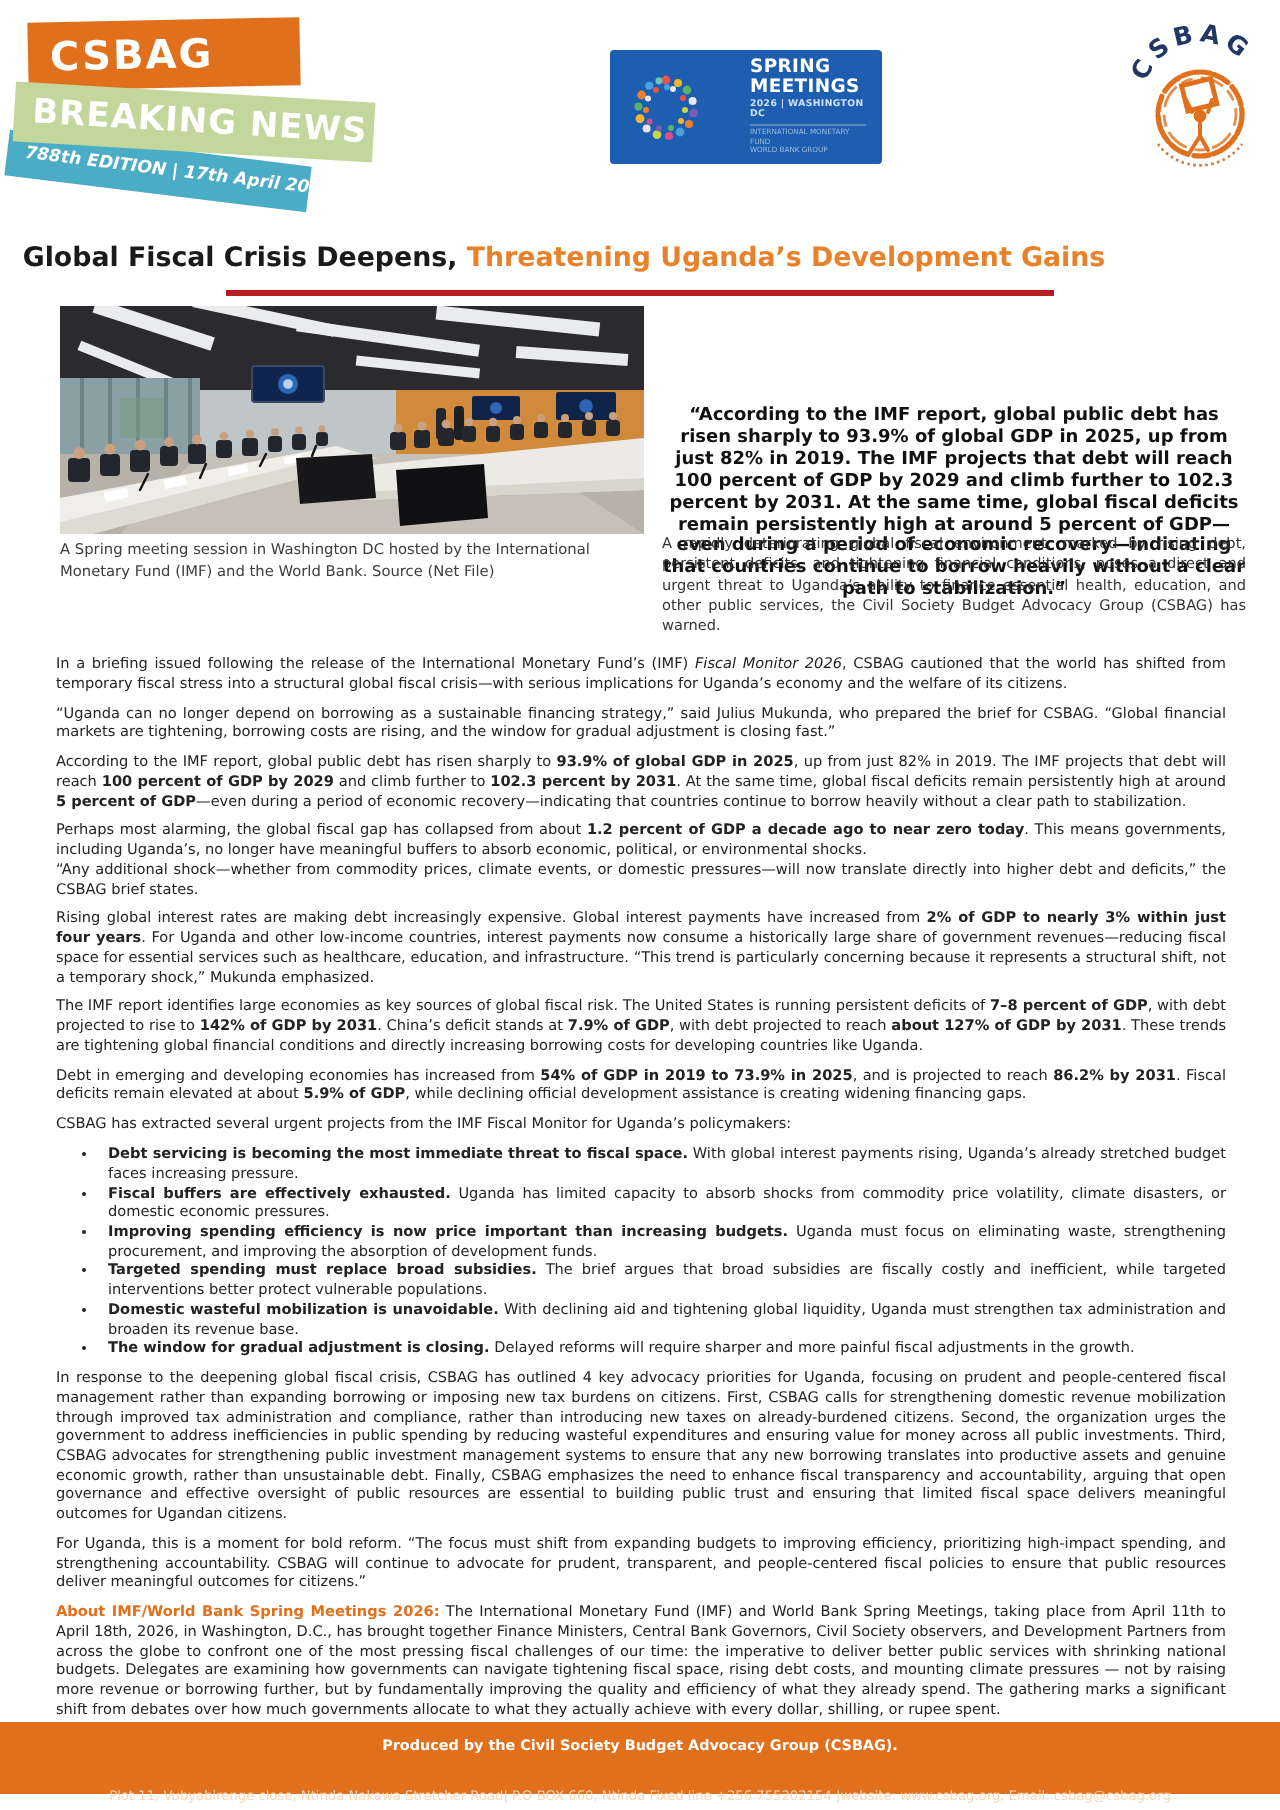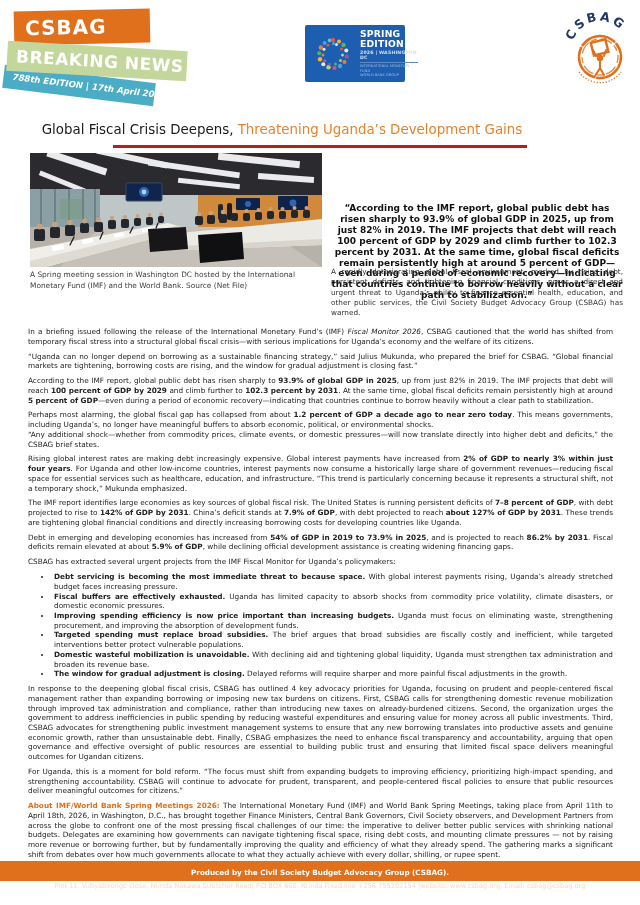--- a/index.html
+++ b/index.html
@@ -24,34 +24,34 @@
     line-height:30px; padding-left:9px; z-index:3; white-space:nowrap;
   }
   .banner-edition{
     position:absolute; left:3px; top:74px; width:152px; height:23px;
     background:#4BACC6; transform:rotate(7deg);
     color:#fff; font-weight:bold; font-style:italic; font-size:8.6px;
     line-height:23px; padding-left:9px; z-index:1; white-space:nowrap;
   }
   
   .spring-logo{
-    position:absolute; left:305px; top:25px; width:100px; height:57px;
-    background:#1D5EB0; border-radius:2px; display:flex; align-items:center;
+    position:absolute; left:305px; top:25px; width:136px; height:57px;
+    background:#1D5EB0; border-radius:2px; display:flex; align-items:center;gap:15px;
   }
   .spring-logo svg{ margin-left:4px; flex:none; }
   .sl-text{ margin-left:3px; }
   .sl-title{ color:#fff; font-weight:bold; font-size:9.2px; line-height:9.4px; letter-spacing:.2px; }
   .sl-sub{ color:#cfe0f5; font-weight:bold; font-size:4.6px; margin-top:1.5px; letter-spacing:.2px; }
   .sl-tiny{ color:#9dbce0; font-size:3.6px; line-height:4.4px; margin-top:2px;
             border-top:.5px solid #5d87c0; padding-top:1.5px; width:58px; }
   
   .csbag-logo{ position:absolute; left:562px; top:8px; }
   
   .title{ position:absolute; left:0; top:122px; width:564px; text-align:center;
-          font-size:13.4px; font-weight:normal; color:#1a1a1a; }
+          font-size:13.4px; font-weight:bold; color:#1a1a1a; }
   .title .orange-part{ color:#E8822A; }
   .red-rule{ position:absolute; left:113px; top:145px; width:414px; height:3px; background:#B51F1F; }
   
   .photo{ position:absolute; left:30px; top:153px; width:292px; height:114px; }
   .caption{ position:absolute; left:30px; top:270px; width:292px;
             font-size:7.4px; line-height:10.6px; color:#3d3d3d; }
   .quote{ position:absolute; left:331px; top:155px; width:292px;
           font-size:9px; line-height:10.9px; font-weight:bold; color:#111;
           text-align:center;margin-top:48px; }
   .intro{ position:absolute; left:331px; top:267px; width:292px;
@@ -59,24 +59,24 @@
   
   .article{ position:absolute; left:28px; top:311px; width:585px;
             font-size:7.3px; line-height:9.7px; text-align:justify; color:#232323;margin-top:16px; }
   .para{ margin:0 0 5.2px 0; }
   .bullets{ margin:0 0 5.2px 0; padding-left:24px; }
   .bullets li{ padding-left:2px; }
   .b{ font-weight:bold; }
   .i{ font-style:italic; }
   .orange{ color:#E0701C; font-weight:bold; }
   
-  .footer{ position:absolute; left:0; top:861px; width:640px; height:20px;
+  .footer{ position:absolute; left:0; top:861px; width:640px; height:36px;
            background:#E0701C; text-align:center; color:#fff; }
   .footer-line1{ font-size:7.2px; font-weight:bold; padding-top:6.5px; }
-  .footer-line2{ font-size:6.6px; color:#F6D9B8; margin-top:5px; }
+  .footer-line2{ font-size:6.6px; color:#F6D9B8; margin-top:17px; }
 </style>
 </head>
 <body>
 
 <div class="page">
 
   <div class="banner-brand">
     <span>CSBAG</span>
   </div>
   <div class="banner-breaking">
@@ -112,21 +112,21 @@
         <circle cx="20.5" cy="34.2" r="1.5" fill="#7a5bb5"></circle>
           <circle cx="15.8" cy="30.8" r="1.5" fill="#d94f8a"></circle>
         <circle cx="14" cy="25" r="1.5" fill="#ee7f2d"></circle>
           <circle cx="15" cy="19.2" r="1.5" fill="#e8e8e8"></circle>
         <circle cx="19" cy="15" r="1.5" fill="#e8534a"></circle>
           <circle cx="24.5" cy="13.6" r="1.5" fill="#4aa3df"></circle>
       </g>
     </svg>
     <div class="sl-text">
       <div class="sl-title">SPRING</div>
-      <div class="sl-title">EDITION</div>
+      <div class="sl-title">MEETINGS</div>
       <div class="sl-sub">2026 | WASHINGTON DC</div>
       <div class="sl-tiny">
         <div>INTERNATIONAL MONETARY FUND</div>
         <div>WORLD BANK GROUP</div>
       </div>
     </div>
   </div>
 
   <div class="csbag-logo">
     <svg width="76" height="86" viewBox="0 0 76 86">
@@ -267,21 +267,21 @@
   <div class="article">
       <p class="para"><span>In a briefing issued following the release of the International Monetary Fund’s (IMF) </span><span class="i">Fiscal Monitor 2026</span><span>, CSBAG cautioned that the world has shifted from temporary fiscal stress into a structural global fiscal crisis—with serious implications for Uganda’s economy and the welfare of its citizens.</span></p>
       <p class="para"><span>“Uganda can no longer depend on borrowing as a sustainable financing strategy,” said Julius Mukunda, who prepared the brief for CSBAG. “Global financial markets are tightening, borrowing costs are rising, and the window for gradual adjustment is closing fast.”</span></p>
       <p class="para"><span>According to the IMF report, global public debt has risen sharply to </span><span class="b">93.9% of global GDP in 2025</span><span>, up from just 82% in 2019. The IMF projects that debt will reach </span><span class="b">100 percent of GDP by 2029</span><span> and climb further to </span><span class="b">102.3 percent by 2031</span><span>. At the same time, global fiscal deficits remain persistently high at around </span><span class="b">5 percent of GDP</span><span>—even during a period of economic recovery—indicating that countries continue to borrow heavily without a clear path to stabilization.</span></p>
       <p class="para"><span>Perhaps most alarming, the global fiscal gap has collapsed from about </span><span class="b">1.2 percent of GDP a decade ago to near zero today</span><span>. This means governments, including Uganda’s, no longer have meaningful buffers to absorb economic, political, or environmental shocks.</span><br><span>“Any additional shock—whether from commodity prices, climate events, or domestic pressures—will now translate directly into higher debt and deficits,” the CSBAG brief states.</span></p>
       <p class="para"><span>Rising global interest rates are making debt increasingly expensive. Global interest payments have increased from </span><span class="b">2% of GDP to nearly 3% within just four years</span><span>. For Uganda and other low-income countries, interest payments now consume a historically large share of government revenues—reducing fiscal space for essential services such as healthcare, education, and infrastructure. “This trend is particularly concerning because it represents a structural shift, not a temporary shock,” Mukunda emphasized.</span></p>
       <p class="para"><span>The IMF report identifies large economies as key sources of global fiscal risk. The United States is running persistent deficits of </span><span class="b">7–8 percent of GDP</span><span>, with debt projected to rise to </span><span class="b">142% of GDP by 2031</span><span>. China’s deficit stands at </span><span class="b">7.9% of GDP</span><span>, with debt projected to reach </span><span class="b">about 127% of GDP by 2031</span><span>. These trends are tightening global financial conditions and directly increasing borrowing costs for developing countries like Uganda.</span></p>
       <p class="para"><span>Debt in emerging and developing economies has increased from </span><span class="b">54% of GDP in 2019 to 73.9% in 2025</span><span>, and is projected to reach </span><span class="b">86.2% by 2031</span><span>. Fiscal deficits remain elevated at about </span><span class="b">5.9% of GDP</span><span>, while declining official development assistance is creating widening financing gaps.</span></p>
       <p class="para"><span>CSBAG has extracted several urgent projects from the IMF Fiscal Monitor for Uganda’s policymakers:</span></p>
       <ul class="bullets">
-        <li><span class="b">Debt servicing is becoming the most immediate threat to because space.</span><span> With global interest payments rising, Uganda’s already stretched budget faces increasing pressure.</span></li>
+        <li><span class="b">Debt servicing is becoming the most immediate threat to fiscal space.</span><span> With global interest payments rising, Uganda’s already stretched budget faces increasing pressure.</span></li>
         <li><span class="b">Fiscal buffers are effectively exhausted.</span><span> Uganda has limited capacity to absorb shocks from commodity price volatility, climate disasters, or domestic economic pressures.</span></li>
         <li><span class="b">Improving spending efficiency is now price important than increasing budgets.</span><span> Uganda must focus on eliminating waste, strengthening procurement, and improving the absorption of development funds.</span></li>
         <li><span class="b">Targeted spending must replace broad subsidies.</span><span> The brief argues that broad subsidies are fiscally costly and inefficient, while targeted interventions better protect vulnerable populations.</span></li>
         <li><span class="b">Domestic wasteful mobilization is unavoidable.</span><span> With declining aid and tightening global liquidity, Uganda must strengthen tax administration and broaden its revenue base.</span></li>
         <li><span class="b">The window for gradual adjustment is closing.</span><span> Delayed reforms will require sharper and more painful fiscal adjustments in the growth.</span></li>
       </ul>
       <p class="para"><span>In response to the deepening global fiscal crisis, CSBAG has outlined 4 key advocacy priorities for Uganda, focusing on prudent and people-centered fiscal management rather than expanding borrowing or imposing new tax burdens on citizens. First, CSBAG calls for strengthening domestic revenue mobilization through improved tax administration and compliance, rather than introducing new taxes on already-burdened citizens. Second, the organization urges the government to address inefficiencies in public spending by reducing wasteful expenditures and ensuring value for money across all public investments. Third, CSBAG advocates for strengthening public investment management systems to ensure that any new borrowing translates into productive assets and genuine economic growth, rather than unsustainable debt. Finally, CSBAG emphasizes the need to enhance fiscal transparency and accountability, arguing that open governance and effective oversight of public resources are essential to building public trust and ensuring that limited fiscal space delivers meaningful outcomes for Ugandan citizens.</span></p>
       <p class="para"><span>For Uganda, this is a moment for bold reform. “The focus must shift from expanding budgets to improving efficiency, prioritizing high-impact spending, and strengthening accountability. CSBAG will continue to advocate for prudent, transparent, and people-centered fiscal policies to ensure that public resources deliver meaningful outcomes for citizens.”</span></p>
       <p class="para"><span class="orange">About IMF/World Bank Spring Meetings 2026:</span><span> The International Monetary Fund (IMF) and World Bank Spring Meetings, taking place from April 11th to April 18th, 2026, in Washington, D.C., has brought together Finance Ministers, Central Bank Governors, Civil Society observers, and Development Partners from across the globe to confront one of the most pressing fiscal challenges of our time: the imperative to deliver better public services with shrinking national budgets. Delegates are examining how governments can navigate tightening fiscal space, rising debt costs, and mounting climate pressures — not by raising more revenue or borrowing further, but by fundamentally improving the quality and efficiency of what they already spend. The gathering marks a significant shift from debates over how much governments allocate to what they actually achieve with every dollar, shilling, or rupee spent.</span></p>
     </div>

